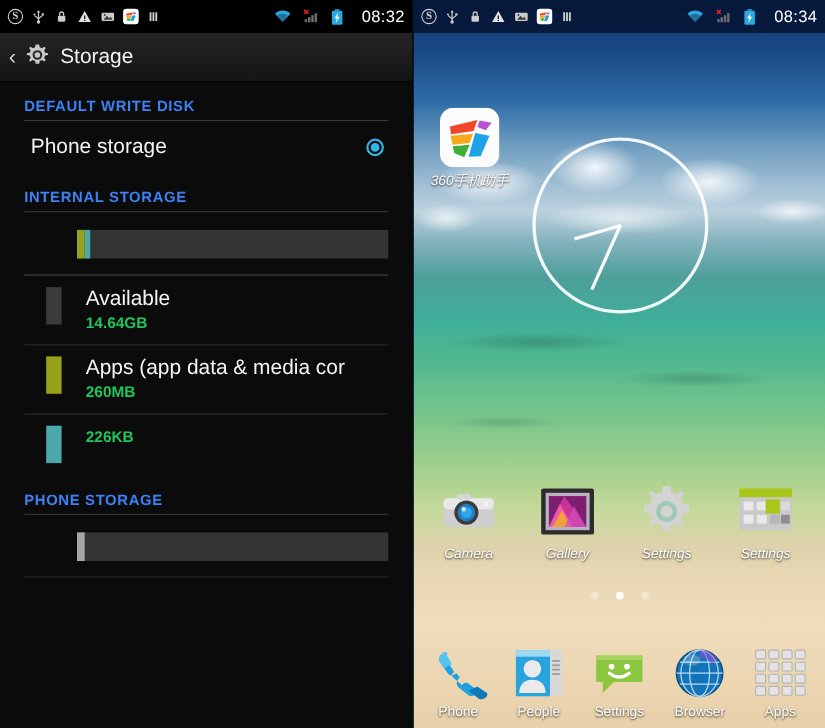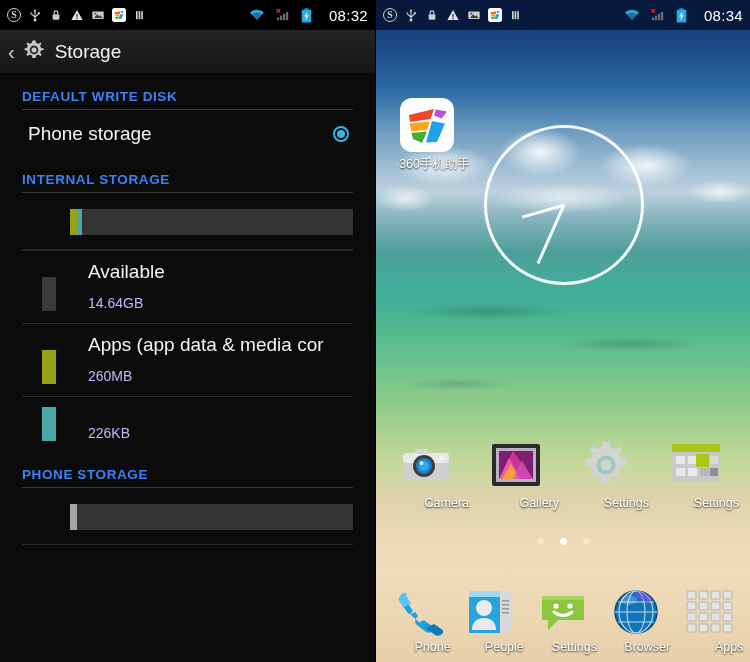--- a/index.html
+++ b/index.html
@@ -46,25 +46,25 @@
   .radio { width:16px; height:16px; border-radius:50%; border:2px solid #33b5e5;
            background:#0b0b0b; position:relative; margin-right:8px; }
   .radio::after { content:""; position:absolute; inset:2px; border-radius:50%; background:#33b5e5; }
 
   .barwrap { padding:16px 22px 14px 70px; }
   .bar { height:26px; background:#333434; display:flex; }
   .bar i { display:block; height:100%; }
 
   .divider { height:1px; background:#2b2b2b; margin:0 22px; }
 
-  .legend-row { display:flex; align-items:flex-end; padding:10px 18px 12px 42px; gap:32px; }
+  .legend-row { display:flex; align-items:flex-start; padding:10px 18px 12px 42px; gap:22px; }
   .swatch { width:14px; height:34px; flex:none; }
   .ltext { min-width:0; flex:1; }
   .ltitle { color:#f4f4f4; font-size:19px; white-space:nowrap; overflow:hidden; }
-  .lsub { color:#c4b5fd; font-size:14px; margin-top:12px; }
+  .lsub { color:#22c55e; font-size:14px; margin-top:2px;font-weight:bold; }
 
   .total-row { padding:12px 18px 12px 28px; }
   .total-title { color:#f4f4f4; font-size:21px; }
   .total-sub { color:#b0b0b0; font-size:14.5px; margin-top:3px; }
 
   
   .wall { position:absolute; inset:0;
           background:
             linear-gradient(to bottom,
               #10376e 0%, #1a4a85 7%, #2f6ca6 14%, #6f9dc0 20%,
@@ -87,33 +87,33 @@
   .homelayer { position:absolute; inset:0; }
 
   .clock { position:absolute; left:108px; top:125px; width:160px; height:160px;
            border:3px solid rgba(255,255,255,.92); border-radius:50%; }
   .hand { position:absolute; background:rgba(255,255,255,.95); transform-origin:bottom center; }
   .hand.hour { width:3px; height:44px; left:50%; bottom:50%; margin-left:-1.5px;
                transform:rotate(254deg); }
   .hand.min  { width:2.5px; height:64px; left:50%; bottom:50%; margin-left:-1.25px;
                transform:rotate(204deg); }
 
-  .appcell { position:absolute; width:86px; text-align:right; }
+  .appcell { position:absolute; width:86px; text-align:center;font-style:italic; }
   .appicon { width:54px; height:54px; margin:0 auto; position:relative; }
   .applabel { margin-top:4px; font-size:12.5px; color:#fff;
               text-shadow:0 1px 2px rgba(0,0,0,.85); white-space:nowrap; }
 
   .pagedots { position:absolute; left:0; right:0; top:538px; display:flex;
               justify-content:center; gap:16px; }
   .pdot { width:7px; height:7px; border-radius:50%; background:rgba(255,255,255,.35); }
   .pdot.on { background:rgba(255,255,255,.95); }
 
   .dock { position:absolute; left:0; right:0; bottom:8px; display:flex;
           justify-content:space-around; align-items:flex-end; padding:0 4px; }
-  .dockcell { width:68px; text-align:right; }
+  .dockcell { width:68px; text-align:center; }
   .dockicon { width:52px; height:52px; margin:0 auto; position:relative; }
   .docklabel { margin-top:2px; font-size:12.5px; color:#fff;
                text-shadow:0 1px 2px rgba(0,0,0,.85); }
 </style>
 </head>
 <body>
 
 <div class="screen left">
 
   <div class="statusbar">

